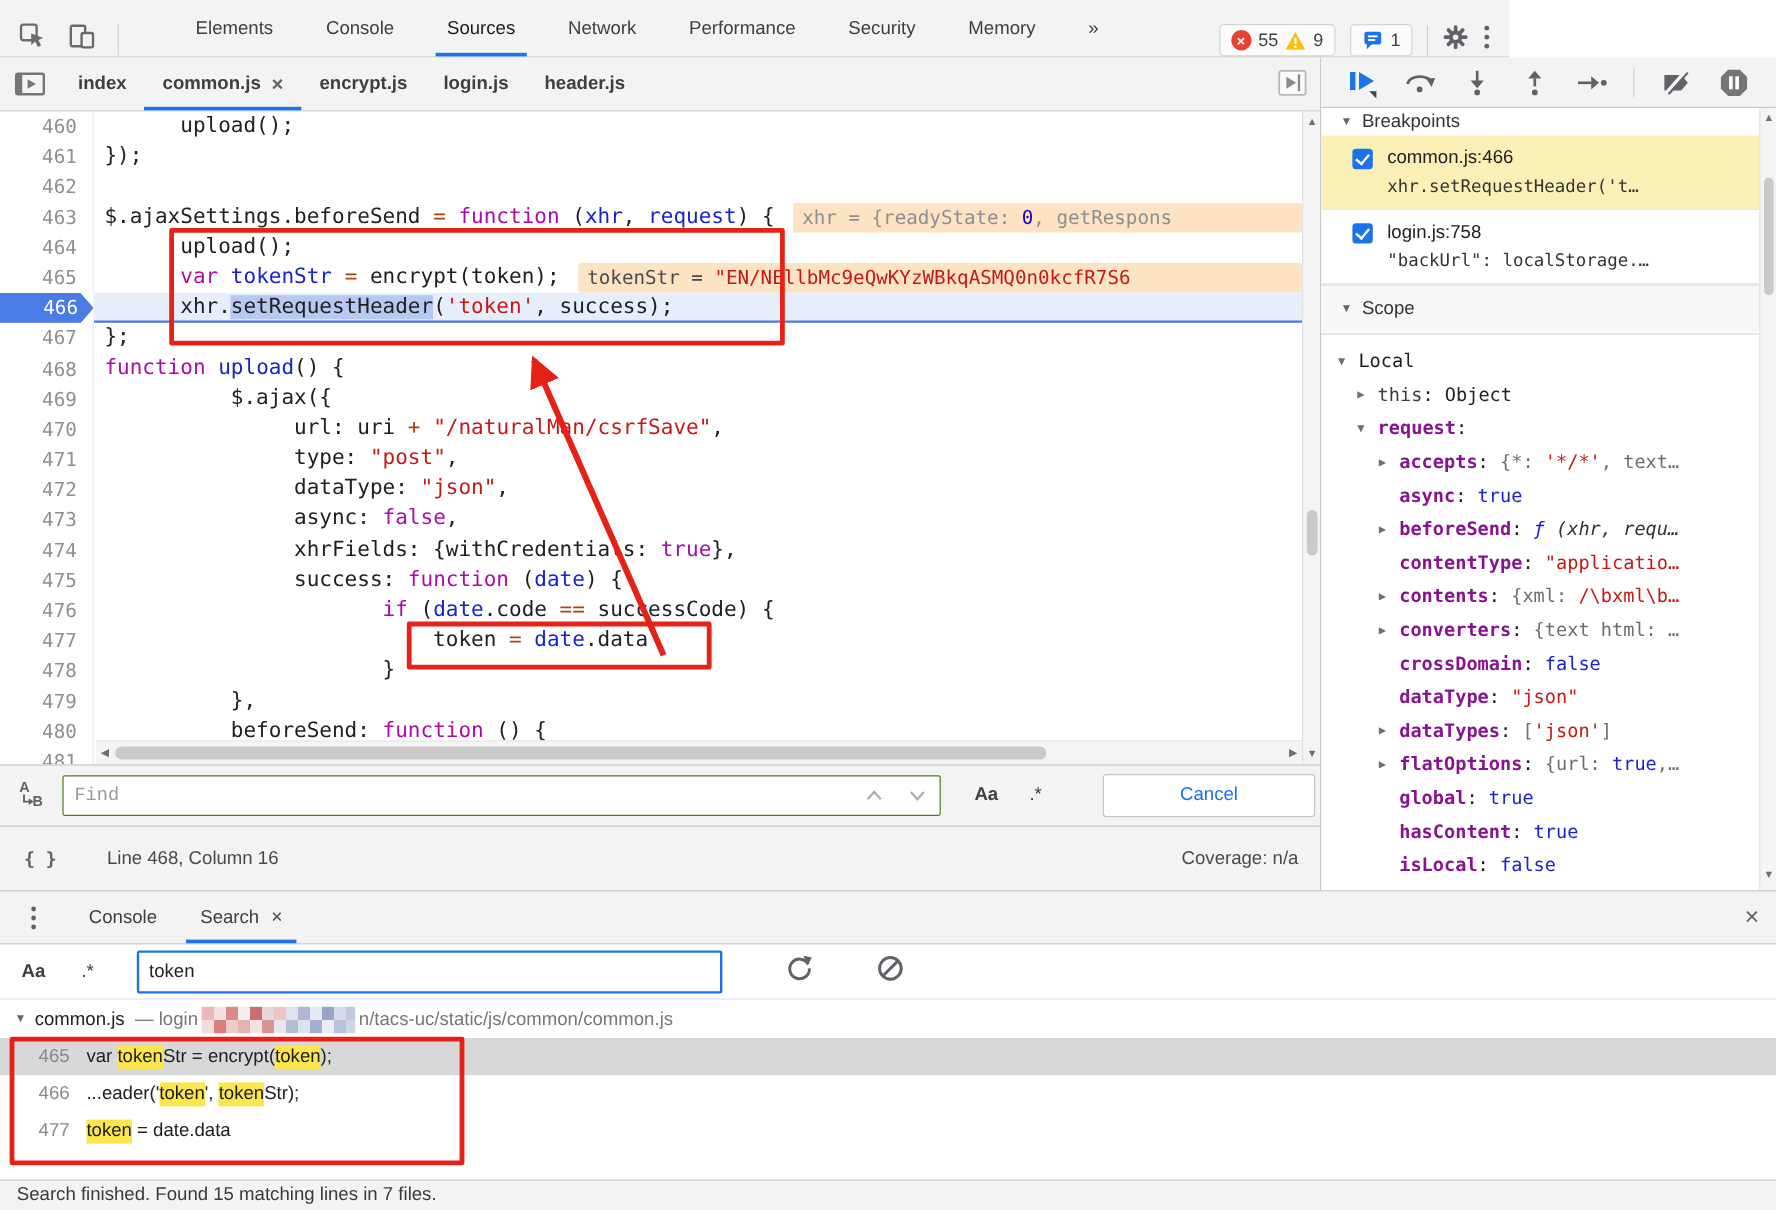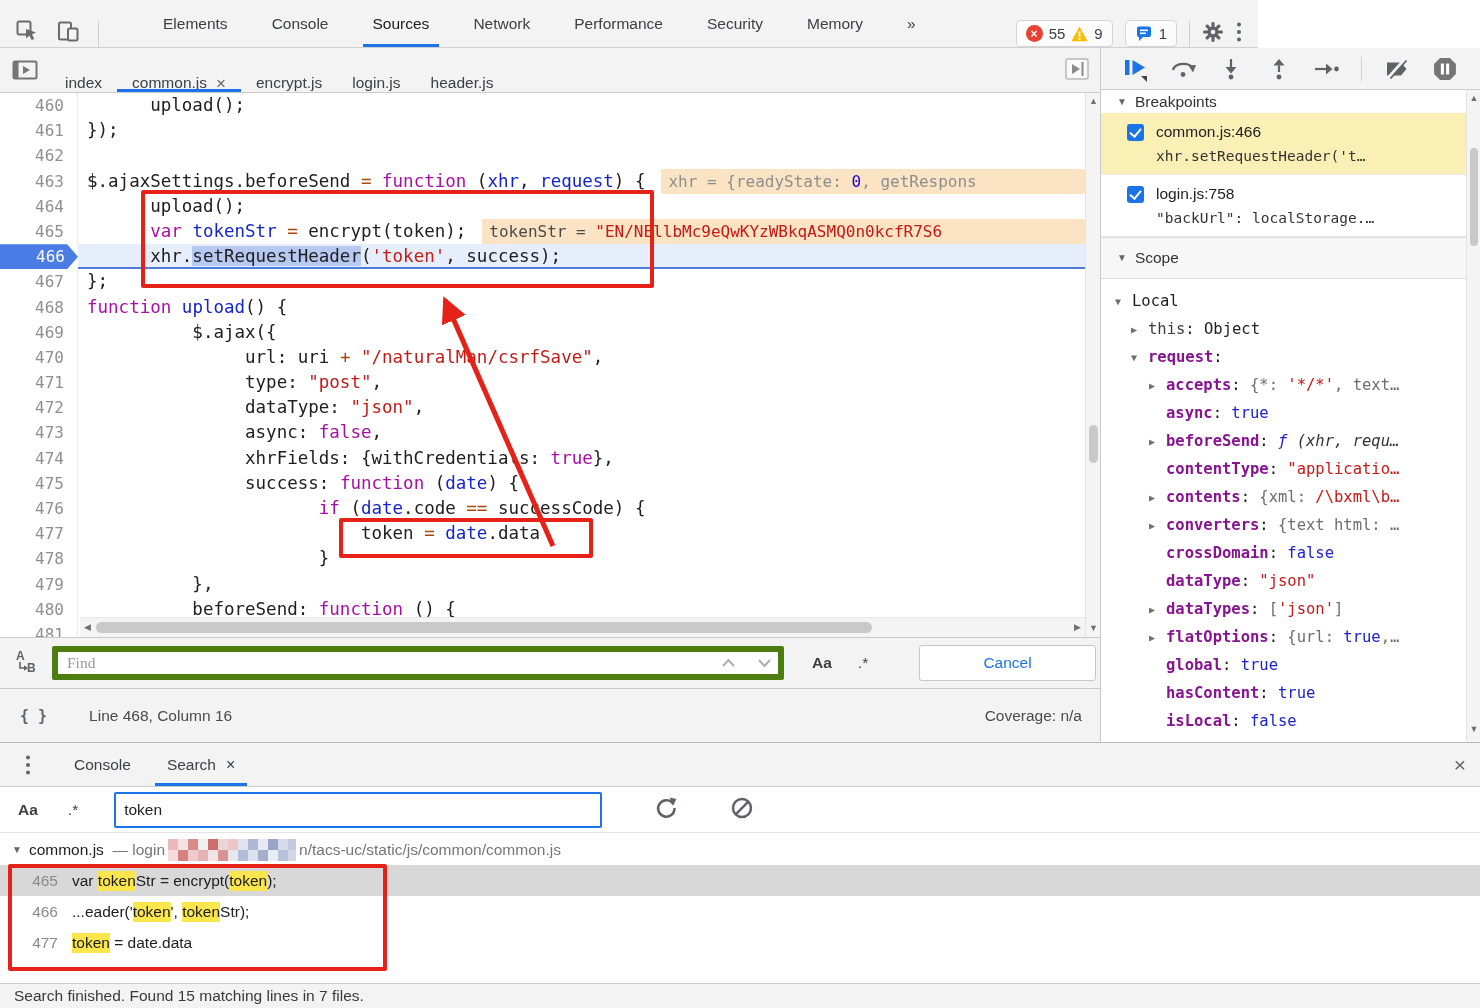--- a/index.html
+++ b/index.html
@@ -18,21 +18,21 @@
   #tb-right{margin-left:auto;display:flex;align-items:center;gap:12px;padding-right:16px;}
   .pill{display:flex;align-items:center;gap:6px;border:1px solid #d5d5d5;border-radius:4px;
         background:#fbfbfb;padding:4px 9px;font-size:15px;color:#3c4043;}
   .err-ic{width:17px;height:17px;border-radius:50%;background:#e94235;color:#fff;font-size:12px;font-weight:bold;
           display:flex;align-items:center;justify-content:center;line-height:1;}
 
   
   #filetabs{position:absolute;left:0;top:48px;width:1100px;height:45px;background:#f3f3f3;
             border-bottom:1px solid #ccc;display:flex;align-items:stretch;box-sizing:border-box;}
   .ft-toggle{width:50px;display:flex;align-items:center;justify-content:center;}
-  .ftab{padding:0 15px;font-size:15.5px;color:#3c4043;display:flex;align-items:flex-end;gap:9px;position:relative;}
+  .ftab{padding:0 15px;font-size:15.5px;color:#3c4043;display:flex;align-items:center;gap:9px;position:relative;font-weight:bold;}
   .ftab.active::after{content:"";position:absolute;left:0;right:0;bottom:0;height:3px;background:#1a73e8;}
   .ftab .close{color:#5f6368;font-size:17px;line-height:1;}
   #ft-nav{position:absolute;right:8px;top:7px;}
 
   
   #editor{position:absolute;left:0;top:93px;width:1085px;height:544px;background:#fff;overflow:hidden;}
   .line{display:flex;height:25.2px;}
   .gut{width:78px;flex:none;text-align:right;padding-right:13px;box-sizing:border-box;
        font-family:"DejaVu Sans Mono",monospace;font-size:16px;line-height:25.2px;color:#8f8f8f;
        border-right:1px solid #ececec;}
@@ -55,23 +55,23 @@
            border-left:1px solid #e2e2e2;box-sizing:border-box;}
   #hscroll{position:absolute;left:80px;top:617px;width:1005px;height:20px;background:#f4f4f4;
            border-top:1px solid #e8e8e8;box-sizing:border-box;}
   .sb-arrow{position:absolute;font-size:9px;color:#6f6f6f;line-height:1;}
   .sb-thumb{position:absolute;background:#c9c9c9;border-radius:6px;}
 
   
   #findbar{position:absolute;left:0;top:637px;width:1100px;height:51px;background:#f3f3f3;
            border-top:1px solid #c9c9c9;display:flex;align-items:center;box-sizing:border-box;}
   #findwrap{position:relative;margin-left:12px;width:732px;height:34px;}
-  #findinput{width:100%;height:100%;box-sizing:border-box;border:6px solid #4d7c0f;border-radius:2px;
+  #findinput{width:100%;height:100%;box-sizing:border-box;border:1px solid #4d7c0f;border-radius:2px;
              background:#fff;font-size:15.5px;padding:0 80px 0 9px;color:#ec4899;outline:none;
-             font-family:Liberation Serif, serif;}
+             font-family:Liberation Mono, monospace;}
   #findinput::placeholder{color:#9a9a9a;}
   .chev{position:absolute;top:1px;height:32px;width:36px;display:flex;align-items:center;justify-content:center;}
   .txtbtn{font-size:15.5px;color:#3c4043;font-weight:bold;}
   #btn-cancel{margin-left:auto;margin-right:4px;width:177px;height:36px;background:#fff;border:1px solid #c7c7c7;
               border-radius:3px;color:#1a73e8;font-size:15.5px;display:flex;align-items:center;justify-content:center;}
 
   
   #statusbar{position:absolute;left:0;top:688px;width:1100px;height:54px;background:#f3f3f3;
              border-top:1px solid #c9c9c9;display:flex;align-items:center;box-sizing:border-box;
              font-size:15.5px;color:#4a4a4a;}

